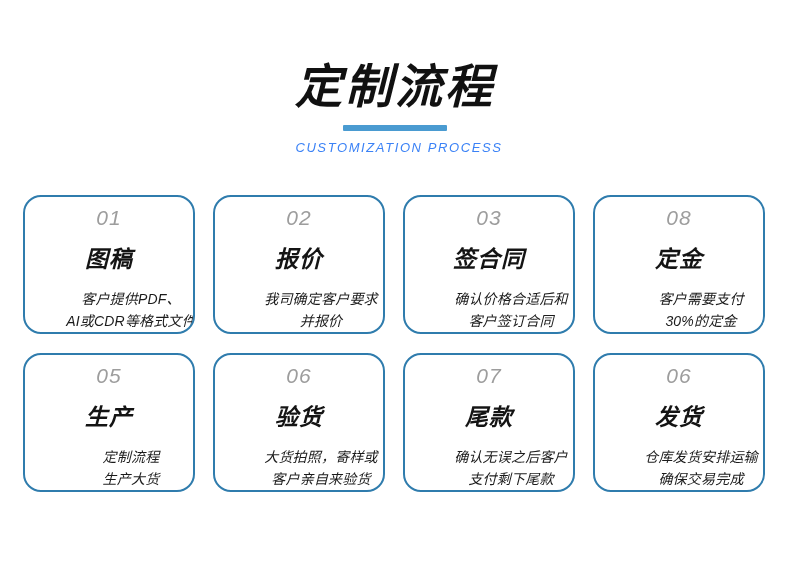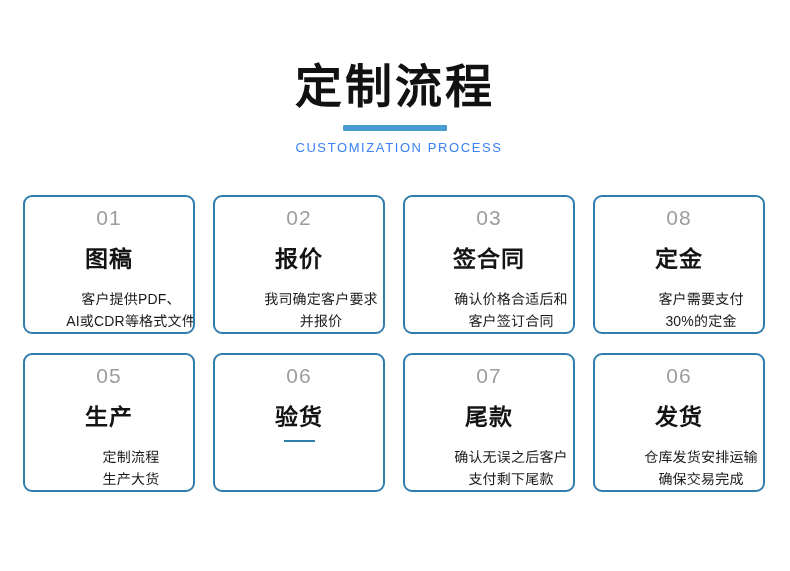--- a/index.html
+++ b/index.html
@@ -14,20 +14,21 @@
     font-family: "Liberation Sans", "DejaVu Sans", sans-serif;
     overflow: hidden;
     position: relative;
   }
 
   .page {
     width: 772px;
     height: 571px;
     position: relative;
     box-sizing: border-box;
+    font-style: italic;
   }
 
   
   .header {
     position: absolute;
     top: 58px;
     left: 0;
     width: 790px;
     text-align: center;
   }
@@ -65,21 +66,21 @@
     display: grid;
     grid-template-columns: repeat(4, 172px);
     grid-template-rows: 139px 139px;
     column-gap: 18px;
     row-gap: 19px;
   }
 
   .card {
     box-sizing: border-box;
     border: 2px solid #2f7cad;
-    border-radius: 9px;
+    border-radius: 18px;
     background: #ffffff;
     display: flex;
     flex-direction: column;
     align-items: center;
     padding: 8px 6px 6px 6px;
     overflow: hidden;
   }
 
   .card-number {
     font-size: 21px;
@@ -181,20 +182,24 @@
       <div class="card-desc">
         <span class="line">定制流程</span>
         <span class="line">生产大货</span>
       </div>
     </div>
 
     <div class="card">
       <div class="card-number">06</div>
       <div class="card-title">验货</div>
       <div class="card-rule"></div>
+      <div class="card-desc">
+        <span class="line">大货拍照，寄样或</span>
+        <span class="line">客户亲自来验货</span>
+      </div>
     </div>
 
     <div class="card">
       <div class="card-number">07</div>
       <div class="card-title">尾款</div>
       <div class="card-rule"></div>
       <div class="card-desc">
         <span class="line">确认无误之后客户</span>
         <span class="line">支付剩下尾款</span>
       </div>

